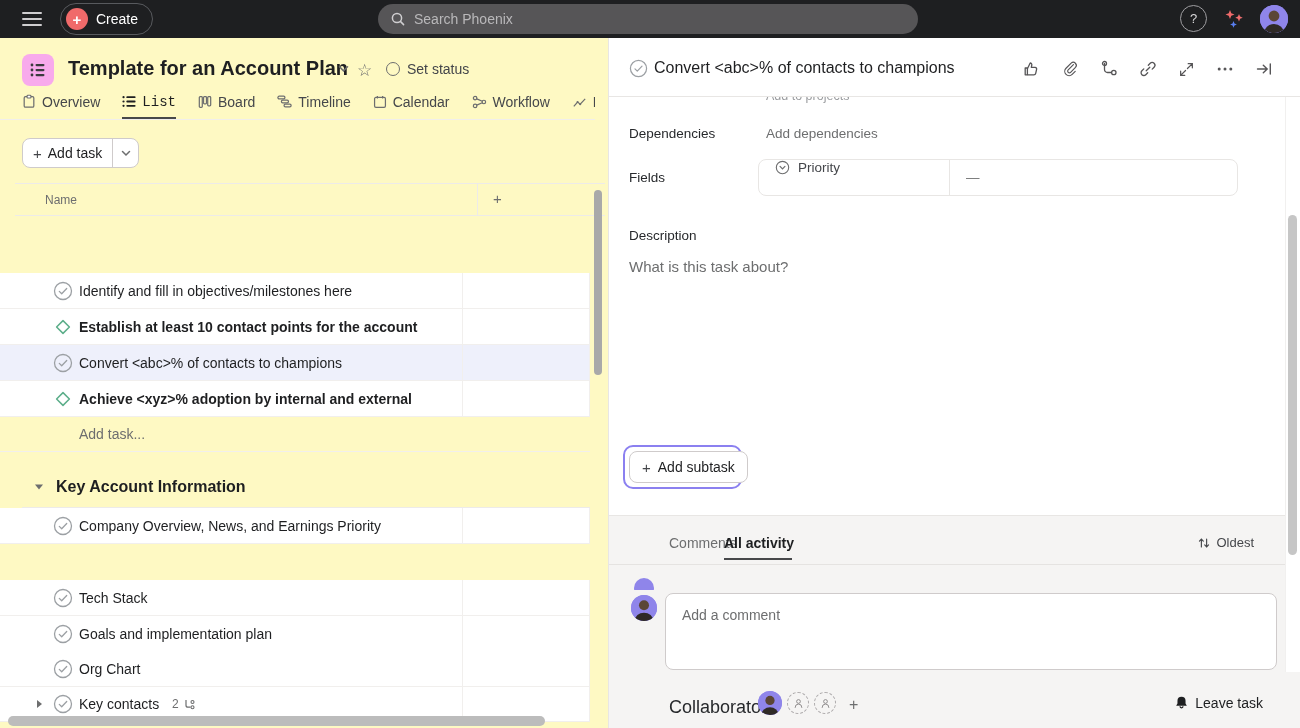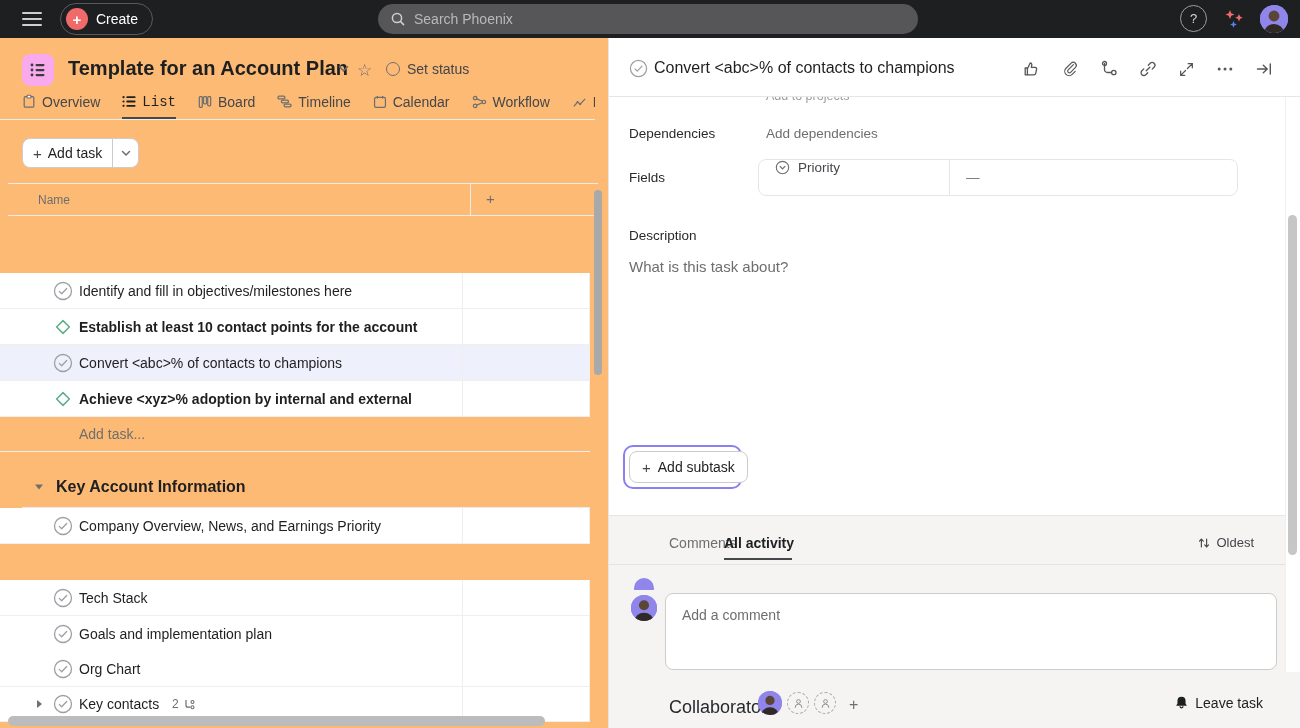--- a/index.html
+++ b/index.html
@@ -18,21 +18,21 @@
   .search-pill { position:absolute; left:378px; top:4px; width:540px; height:30px; background:#565557;
     border-radius:15px; display:flex; align-items:center; gap:8px; padding:0 12px; color:#b9b8ba; font-size:14px; }
   .help-circle { position:absolute; left:1180px; top:5px; width:27px; height:27px; border:1.5px solid #9f9ea1;
     border-radius:50%; color:#d9d8da; font-size:13px; display:flex; align-items:center; justify-content:center; }
   .sparkles { position:absolute; left:1219px; top:8px; }
   .avatar-top { position:absolute; left:1260px; top:5px; width:28px; height:28px; border-radius:50%;
     background:#8f85ea; overflow:hidden; }
   .person-photo { width:100%; height:100%; display:block; }
 
   
-  .left-pane { position:absolute; top:38px; left:0; width:608px; height:690px; background:#fdba74; overflow:hidden; }
+  .left-pane { position:absolute; top:38px; left:0; width:608px; height:690px; background:#fef9c3; overflow:hidden; }
   .detail-pane { position:absolute; top:38px; left:608px; width:692px; height:690px; background:#fff;
     border-left:1px solid #e8e6e4; overflow:hidden; }
 
   
   .proj-icon { position:absolute; left:22px; top:16px; width:32px; height:32px; border-radius:8px;
     background:#f8aaec; display:flex; align-items:center; justify-content:center; }
   .proj-title { position:absolute; left:68px; top:19px; font-size:20px; font-weight:700; color:#1e1f21; }
   .title-chevron { position:absolute; left:338px; top:27px; }
   .title-star { position:absolute; left:357px; top:22px; font-size:17px; color:#6d6e6f; }
   .set-status { position:absolute; left:386px; top:23px; display:flex; align-items:center; gap:7px;
@@ -46,21 +46,21 @@
     padding-bottom:6px; border-bottom:2px solid transparent; cursor:pointer; }
   .tab.active { color:#1e1f21; font-weight:500; border-bottom-color:#47484a;font-family:Liberation Mono, monospace; }
 
   
   .addtask-btn { position:absolute; left:22px; top:100px; height:30px; display:flex; align-items:stretch;
     border:1px solid #cfcbcb; border-radius:8px; overflow:hidden; background:#fff; }
   .addtask-main { display:flex; align-items:center; gap:6px; padding:0 10px; font-size:14px; color:#1e1f21; }
   .addtask-caret { display:flex; align-items:center; justify-content:center; width:26px; border-left:1px solid #cfcbcb; }
 
   
-  .thead { position:absolute; left:8px; top:145px; width:590px; height:33px; border-top:1px solid #edebe9;
+  .thead { position:absolute; left:15px; top:145px; width:590px; height:33px; border-top:1px solid #edebe9;
     border-bottom:1px solid #edebe9; }
   .thead-name { position:absolute; left:30px; top:9px; font-size:12px; color:#6d6e6f; }
   .thead-plus { position:absolute; left:478px; top:6px; font-size:15px; color:#6d6e6f; cursor:pointer; }
   .col-divider { position:absolute; left:462px; top:0; width:1px; height:100%; background:#edebe9; }
 
   .section-row { position:absolute; left:0; width:590px; height:43px; }
   .section-row .inner { position:absolute; left:22px; right:0; bottom:0; top:0; border-bottom:1px solid #edebe9; }
   .sec-arrow { position:absolute; left:34px; top:50%; margin-top:-4px; }
   .sec-title { position:absolute; left:56px; top:50%; transform:translateY(-50%); font-size:16px; font-weight:700; }
 

